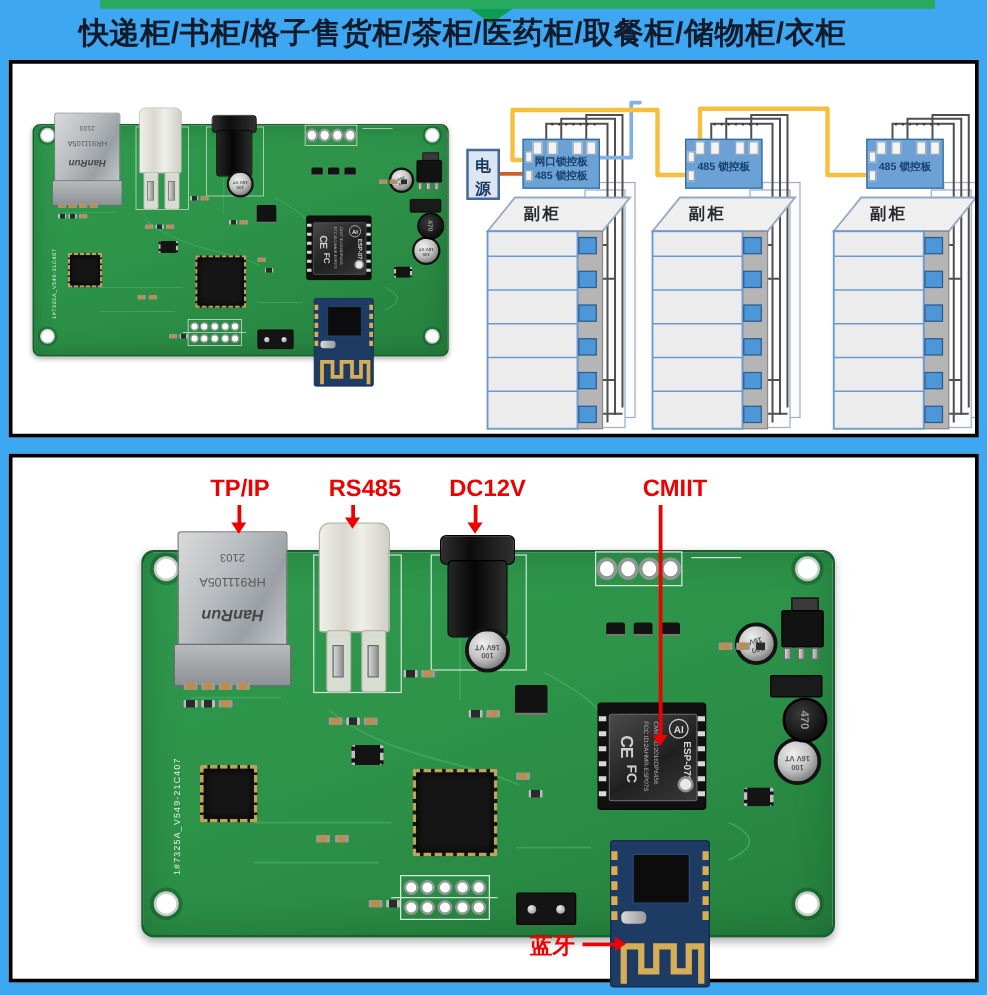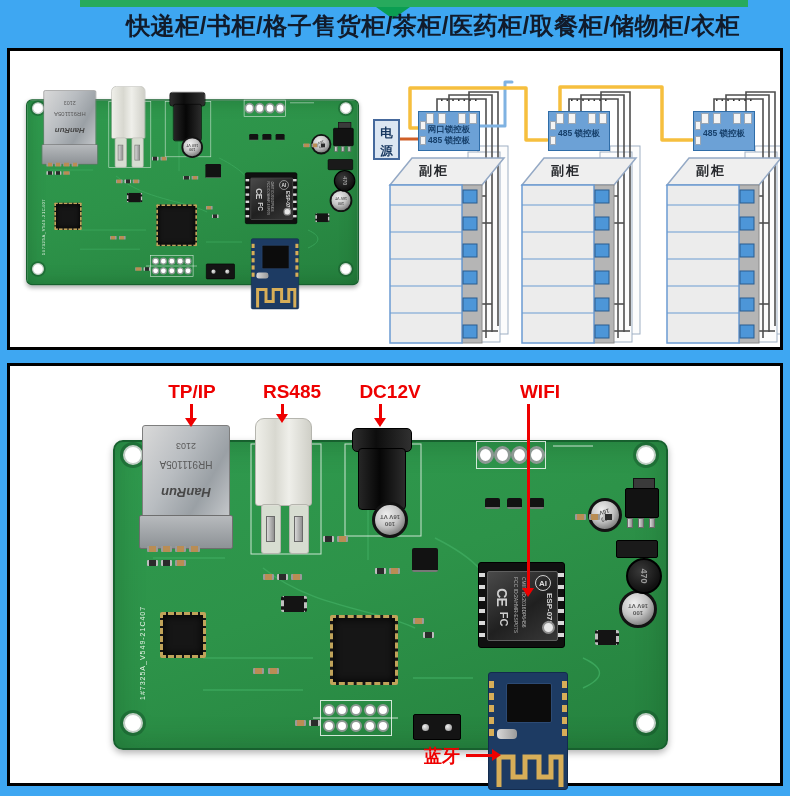--- a/index.html
+++ b/index.html
@@ -3,21 +3,21 @@
 <meta charset="utf-8">
 <style>
   html,body{margin:0;padding:0;}
   body{font-family:"Liberation Sans","DejaVu Sans",sans-serif;}
   #page{position:relative;width:790px;height:796px;background:#3ea7f2;overflow:hidden;}
 
   
   #green-bar{position:absolute;left:80px;top:0;width:668px;height:7px;background:#27aa5d;}
   #green-tri{position:absolute;left:376px;top:7px;width:0;height:0;
     border-left:17px solid transparent;border-right:17px solid transparent;border-top:12px solid #0b9e52;}
-  #title{position:absolute;left:0;top:10px;width:740px;text-align:right;
+  #title{position:absolute;left:0;top:10px;width:740px;text-align:center;
     font-size:24px;font-weight:bold;color:#111b2b;letter-spacing:.5px;}
 
   
   .panel{position:absolute;background:#fff;border:3px solid #000;box-sizing:border-box;}
   #panel-top{left:7px;top:48px;width:776px;height:302px;}
   #panel-bottom{left:7px;top:363px;width:776px;height:423px;}
 
   
   #diag-svg{position:absolute;left:0;top:0;}
   .diag-box{position:absolute;box-sizing:border-box;text-align:center;}
@@ -583,21 +583,21 @@
     <i class="abs smd c" style="left:262px;top:150px;"></i>
     <i class="abs smd r" style="left:276px;top:150px;"></i>
 
     <div class="abs" style="left:26px;top:282px;transform:rotate(-90deg);transform-origin:0 0;font-size:7px;color:#e6f2e6;letter-spacing:1px;white-space:nowrap;">1#7325A_V549-21C407</div>
   </div>
 </div>
 
     <div class="ann" style="left:140px;top:15px;width:84px;">TP/IP</div>
     <div class="ann" style="left:240px;top:15px;width:84px;">RS485</div>
     <div class="ann" style="left:338px;top:15px;width:84px;">DC12V</div>
-    <div class="ann" style="left:498px;top:15px;width:64px;">WIFI</div>
+    <div class="ann" style="left:498px;top:15px;width:64px;">CMIIT</div>
     <div class="ann" style="left:408px;top:378px;width:48px;font-size:18px;">蓝牙</div>
 
     <div class="arr-line-v" style="left:180px;top:38px;height:15px;"></div>
     <div class="arr-head-down" style="left:175px;top:52px;"></div>
 
     <div class="arr-line-v" style="left:271px;top:38px;height:11px;"></div>
     <div class="arr-head-down" style="left:266px;top:48px;"></div>
 
     <div class="arr-line-v" style="left:369px;top:38px;height:15px;"></div>
     <div class="arr-head-down" style="left:364px;top:52px;"></div>

